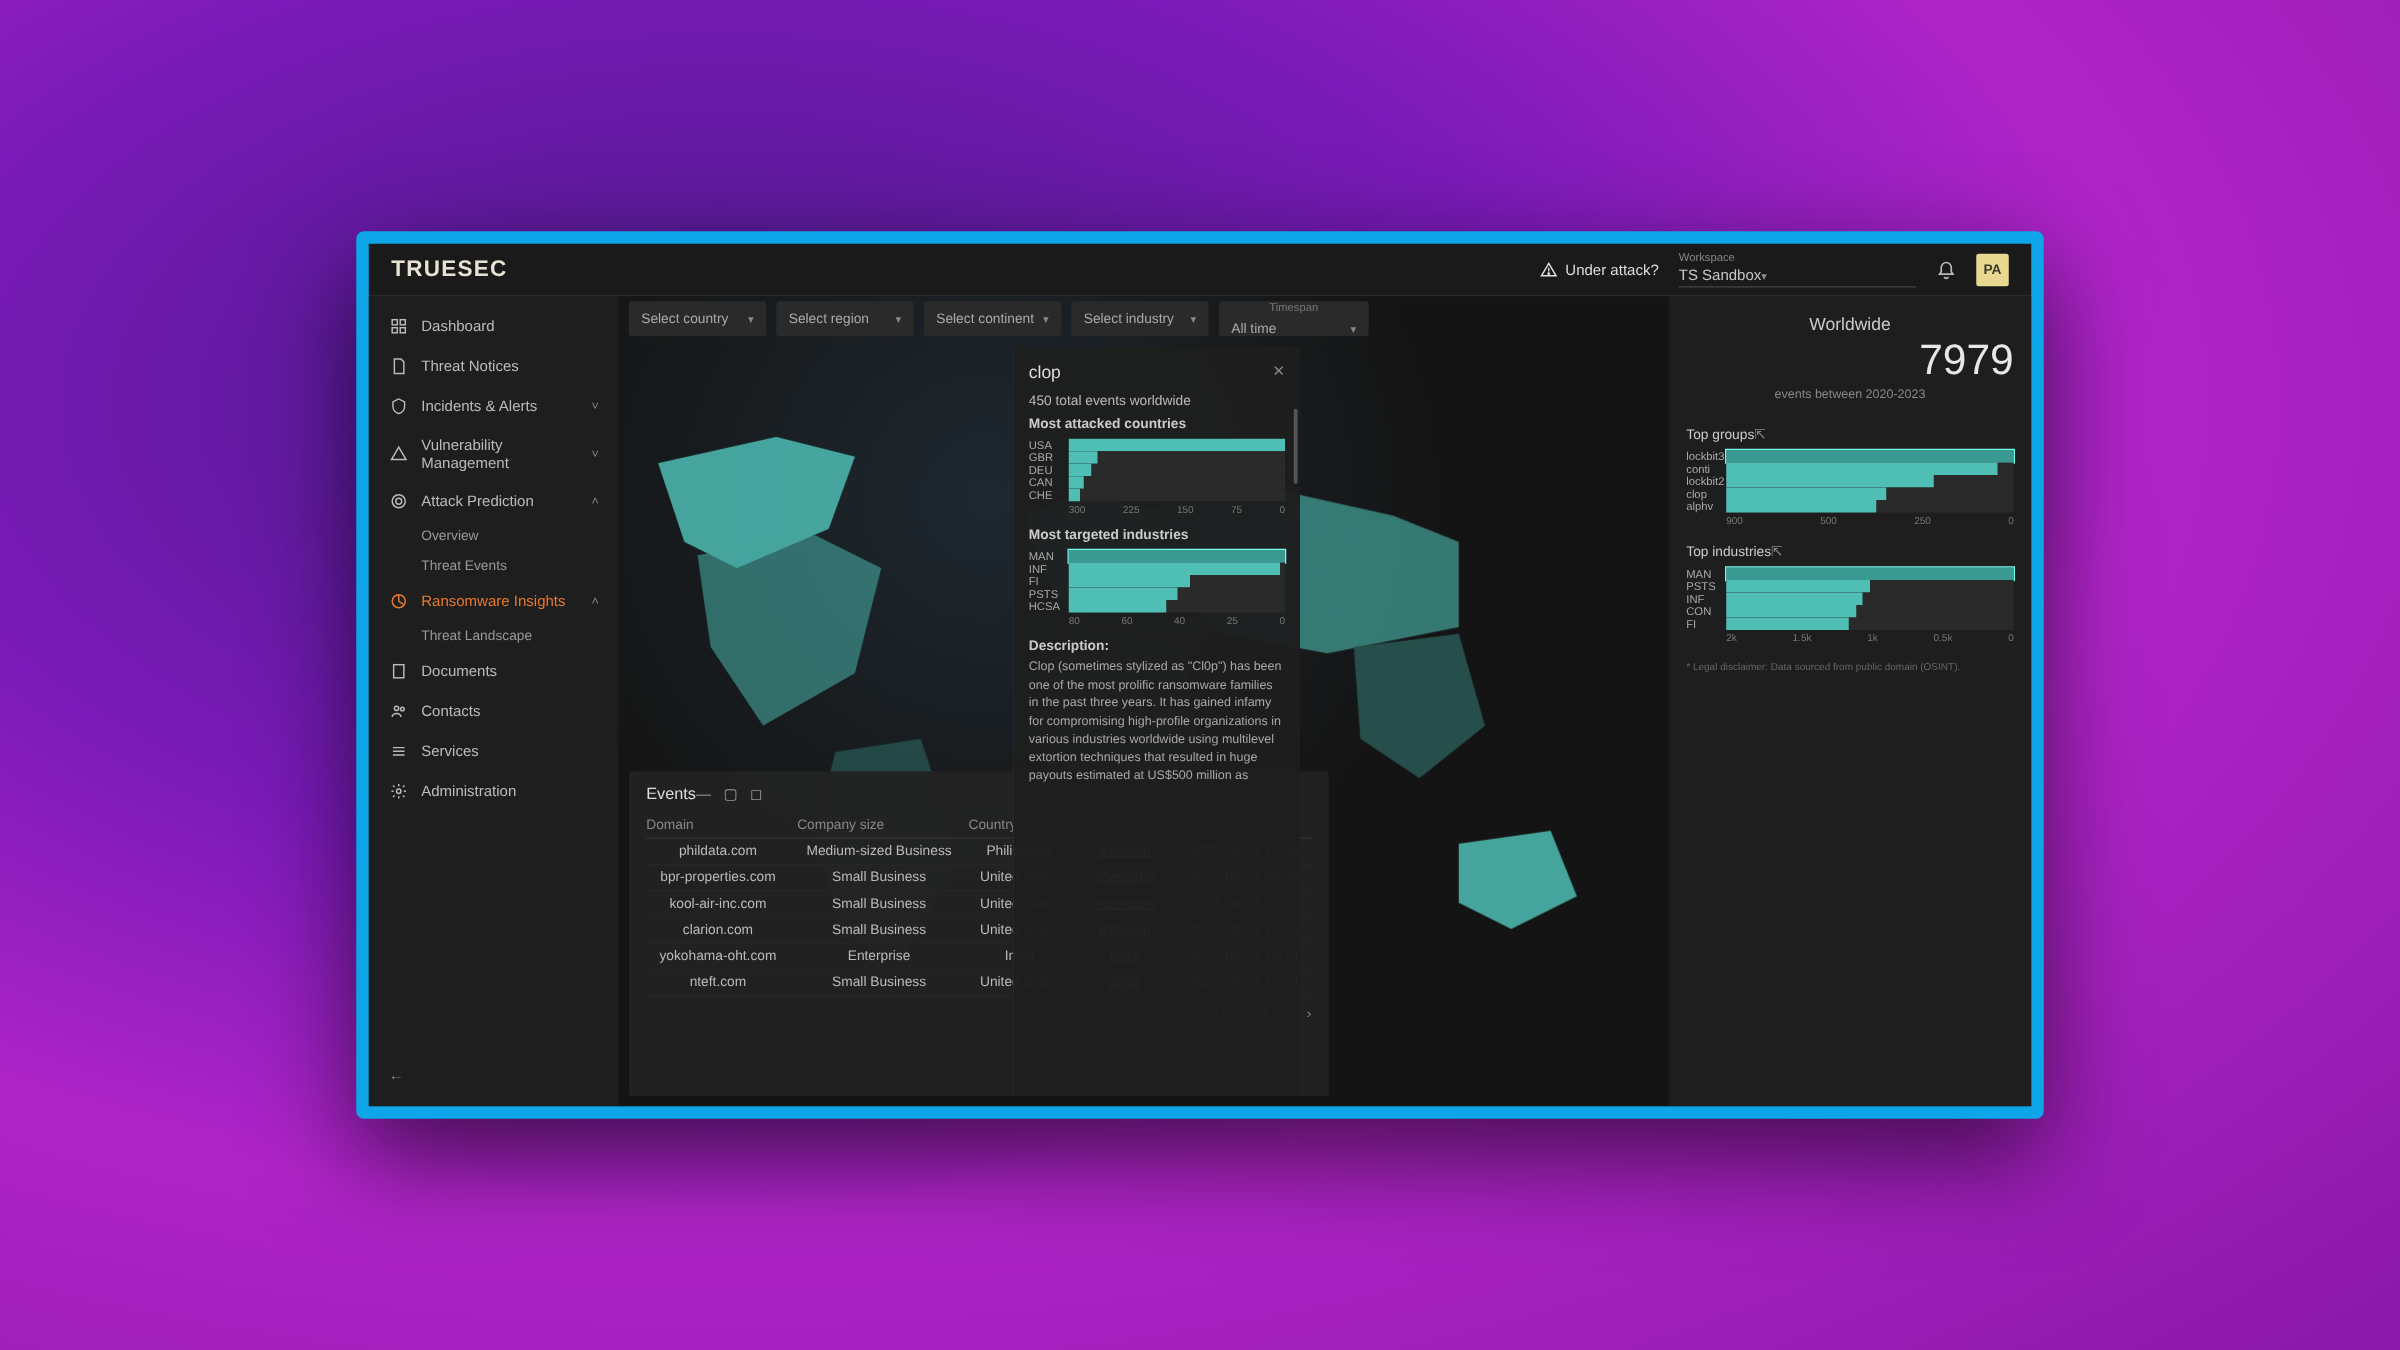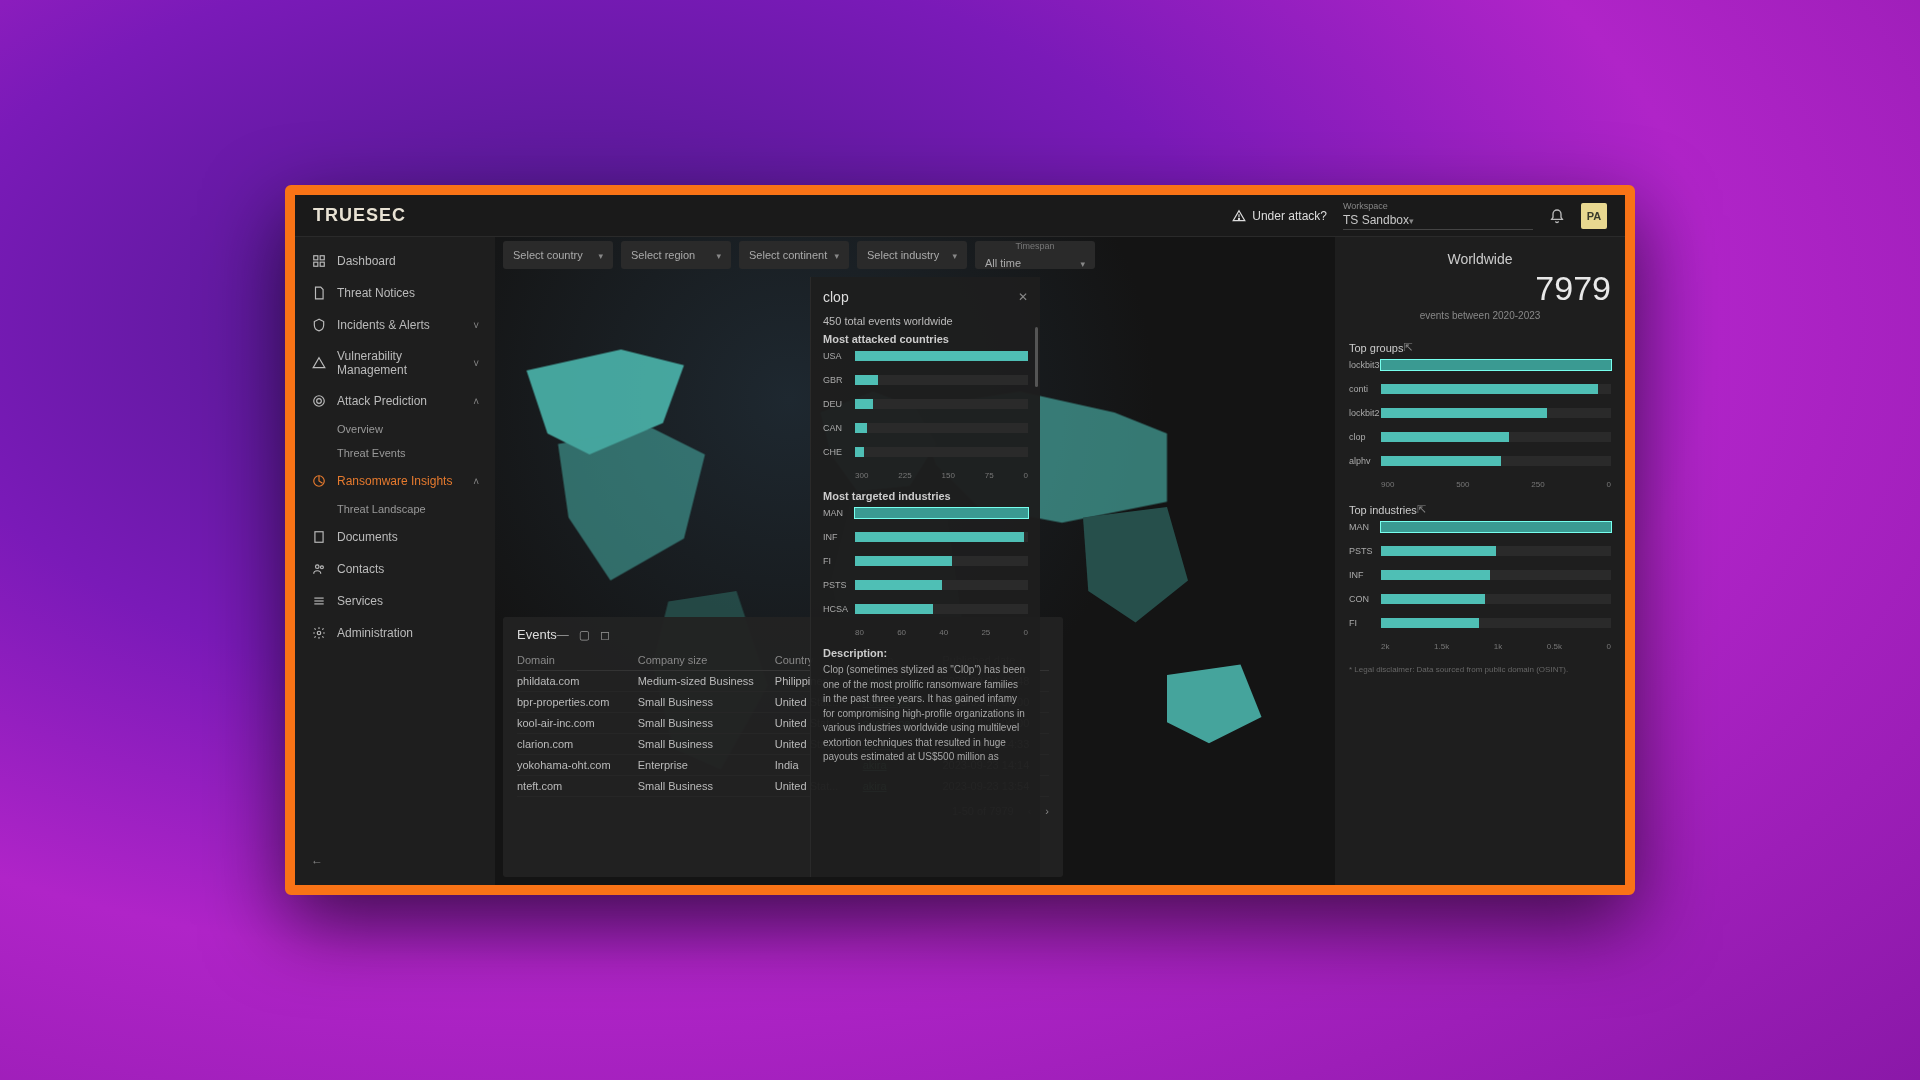--- a/index.html
+++ b/index.html
@@ -6,21 +6,21 @@
 body {
   font-family: -apple-system, BlinkMacSystemFont, "Segoe UI", Arial, sans-serif;
   background: radial-gradient(ellipse at 30% 30%, #4a1a8a 0%, #7a1ab8 35%, #b024c8 60%, #8a18a8 100%);
   width: 1920px; height: 1080px; overflow: hidden;
   display: flex; align-items: center; justify-content: center;
   color: #c8c8c8; font-size: 12px;
 }
 .screen-frame {
   width: 1350px; height: 710px;
   background: #1a1a1a;
-  border: 10px solid #f97316;
+  border: 10px solid #0ea5e9;
   border-radius: 6px;
   box-shadow: 0 30px 80px rgba(0,0,0,.6);
   position: relative;
   overflow: hidden;
 }
 .header {
   height: 42px; display: flex; align-items: center;
   padding: 0 18px; border-bottom: 1px solid #2a2a2a;
   gap: 16px;
 }
@@ -56,37 +56,37 @@
   position: absolute; left: 8px; bottom: 8px; width: 560px; height: 260px;
   background: rgba(34,34,34,.96); border-radius: 3px; padding: 10px 14px;
   display: flex; flex-direction: column;
 }
 .events-head { display: flex; align-items: center; margin-bottom: 8px; }
 .events-title { font-size: 13px; color: #ddd; }
 .win-ctrls { display: flex; gap: 10px; color: #999; }
 .win-ctrls span { cursor: pointer; }
 .thead, .trow { display: grid; grid-template-columns: 1.4fr 1.6fr 1fr .9fr 1.3fr; gap: 6px; font-size: 11px; padding: 4px 0; align-items: center; }
 .thead { color: #888; border-bottom: 1px solid #333; }
-.trow { color: #bbb; border-bottom: 1px solid #262626; }
+.trow { color: #bbb; border-bottom: 1px solid #262626; text-align: center; }
 .trow .group { color: #9fc; text-decoration: underline; cursor: pointer; }
 .sort-ind { font-size: 9px; margin-left: 3px; }
 .pager { display: flex; justify-content: flex-end; align-items: center; gap: 14px; margin-top: 8px; font-size: 11px; color: #aaa; }
 .pager .pbtn { cursor: pointer; color: #888; }
 
 .detail-panel {
   position: absolute; right: 295px; top: 40px; bottom: 8px; width: 230px;
   background: rgba(30,30,30,.97); padding: 12px; overflow: hidden;
   border-left: 1px solid #2a2a2a;
 }
 .detail-head { display: flex; justify-content: space-between; align-items: center; margin-bottom: 10px; }
 .detail-title { font-size: 14px; color: #ddd; }
 .close-x { cursor: pointer; color: #888; }
 .detail-sub { font-size: 11px; color: #bbb; }
 .section-title { font-size: 11px; color: #ccc; font-weight: 600; margin: 6px 0; }
-.hbar-row { display: flex; align-items: flex-end; gap: 4px; font-size: 9px; margin-bottom: 14px; }
+.hbar-row { display: flex; align-items: flex-end; gap: 4px; font-size: 9px; margin-bottom: 0; }
 .hbar-label { width: 28px; color: #aaa; }
 .hbar-track { flex: 1; height: 10px; background: #2a2a2a; position: relative; }
 .hbar-fill { height: 100%; background: #4fbfb5; }
 .axis { display: flex; justify-content: space-between; font-size: 8px; color: #777; margin: 2px 0 10px 32px; }
 .desc-label { font-weight: 600; font-size: 11px; color: #ccc; margin-top: 8px; }
 .desc-text { font-size: 10px; color: #a8a8a8; line-height: 1.45; margin-top: 4px; }
 .scroll-thumb { position: absolute; right: 2px; top: 50px; width: 3px; height: 60px; background: #555; border-radius: 2px; }
 
 .right-panel { width: 290px; background: #1e1e1e; padding: 14px; overflow-y: auto; }
 .rp-title { text-align: center; color: #ccc; font-size: 14px; }

